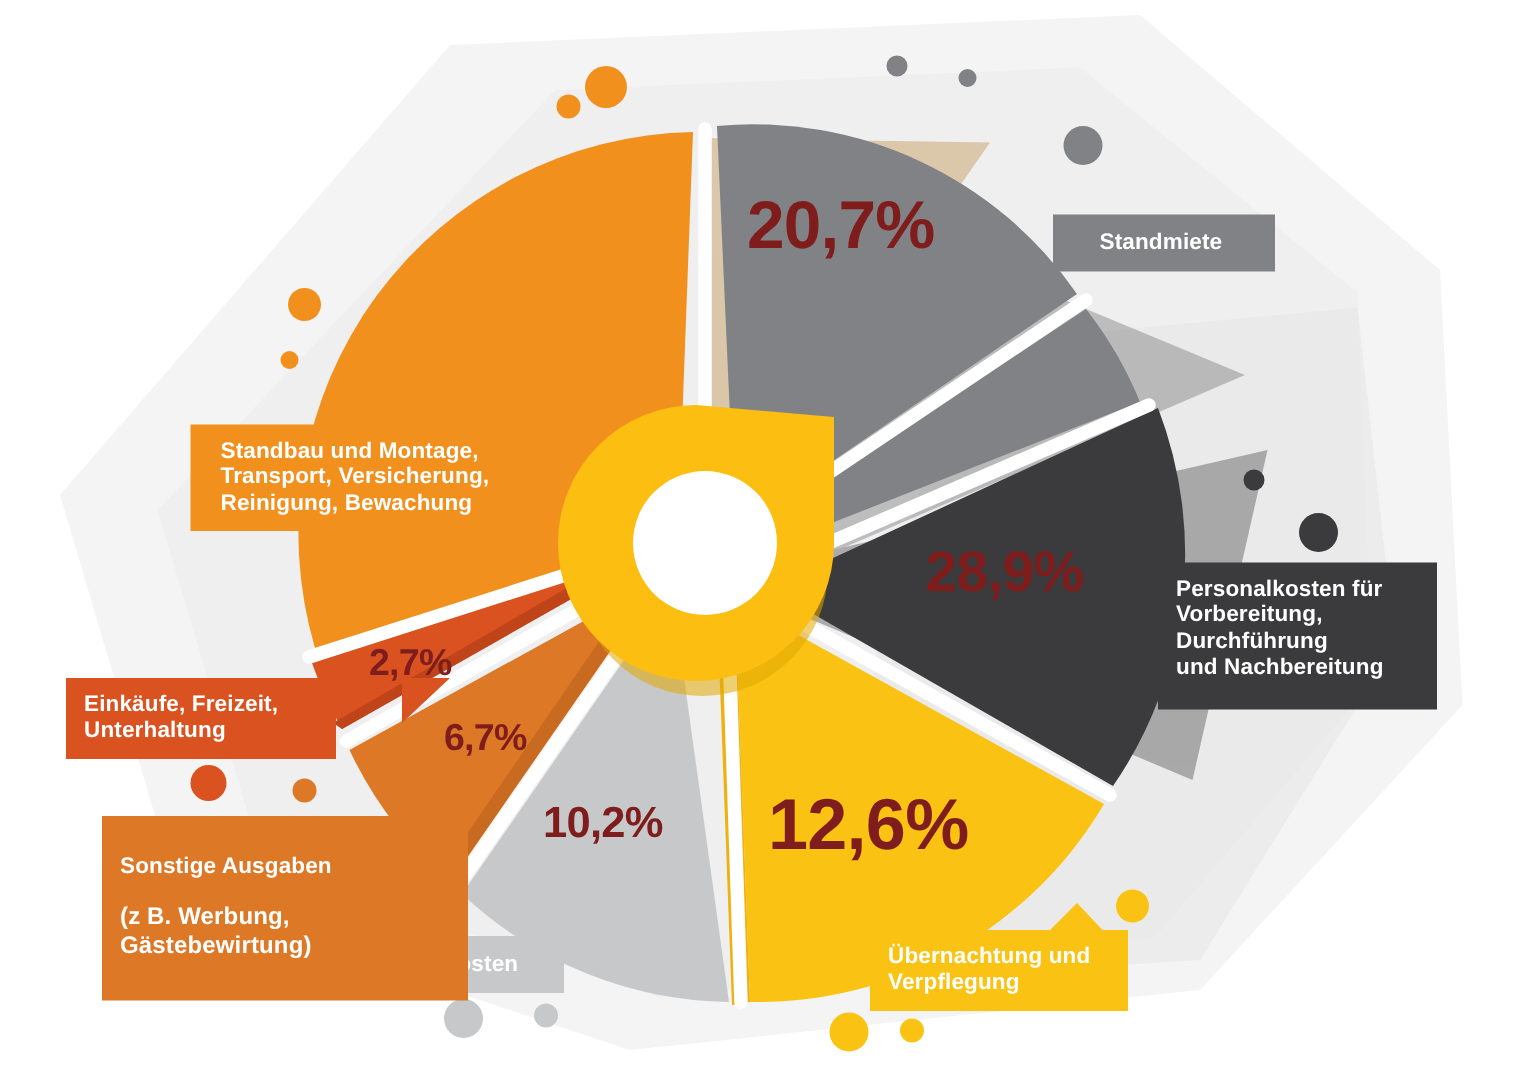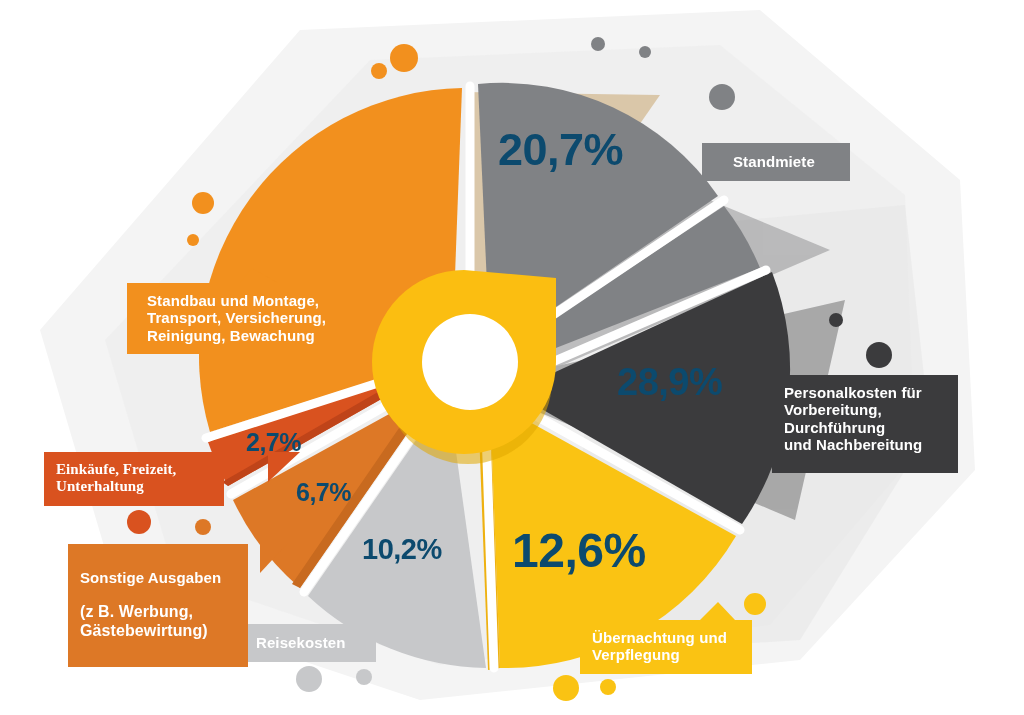--- a/index.html
+++ b/index.html
@@ -25,21 +25,21 @@
   }
   .label-box .sub{
     display:block;
     font-size:16px;
     font-weight:bold;
     line-height:1.2;
     margin-top:15px;
   }
   .pct{
     position:absolute;
-    color:#0c4a6e;
+    color:#7f1d1d;
     font-weight:bold;
     letter-spacing:-0.5px;
     white-space:nowrap;
   }
 </style>
 </head>
 <body>
 
 <div id="stage">
 
@@ -178,21 +178,21 @@
   <div class="label-box" style="left:772px;top:375px;width:186px;padding:9px 10px 19px 12px;background:#3B3B3D;font-size:15px;">Personalkosten für
 Vorbereitung,
 Durchführung
 und Nachbereitung</div>
 
   <div class="label-box" style="left:580px;top:620px;width:172px;padding:9px 10px 10px 12px;background:#FAC313;font-size:15px;">Übernachtung und
 Verpflegung</div>
 
   <div class="label-box" style="left:243px;top:624px;width:133px;padding:10px 10px 11px 13px;background:#C7C8CA;font-size:15px;">Reisekosten</div>
 
-  <div class="label-box" style="left:68px;top:544px;width:180px;padding:8px 10px 9px 12px;background:#DD7826;font-size:15px;">
+  <div class="label-box" style="left:68px;top:544px;width:244px;padding:8px 10px 9px 12px;background:#DD7826;font-size:15px;">
     <span>Sonstige Ausgaben</span>
     <span class="sub">(z B. Werbung, Gästebewirtung)</span>
   </div>
 
-  <div class="label-box" style="left:44px;top:452px;width:180px;padding:9px 10px 10px 12px;background:#D9521F;font-size:15px;font-family:Liberation Serif, serif;">Einkäufe, Freizeit,
+  <div class="label-box" style="left:44px;top:452px;width:180px;padding:9px 10px 10px 12px;background:#D9521F;font-size:15px;">Einkäufe, Freizeit,
 Unterhaltung</div>
 
 </div>
 
 </body></html>

